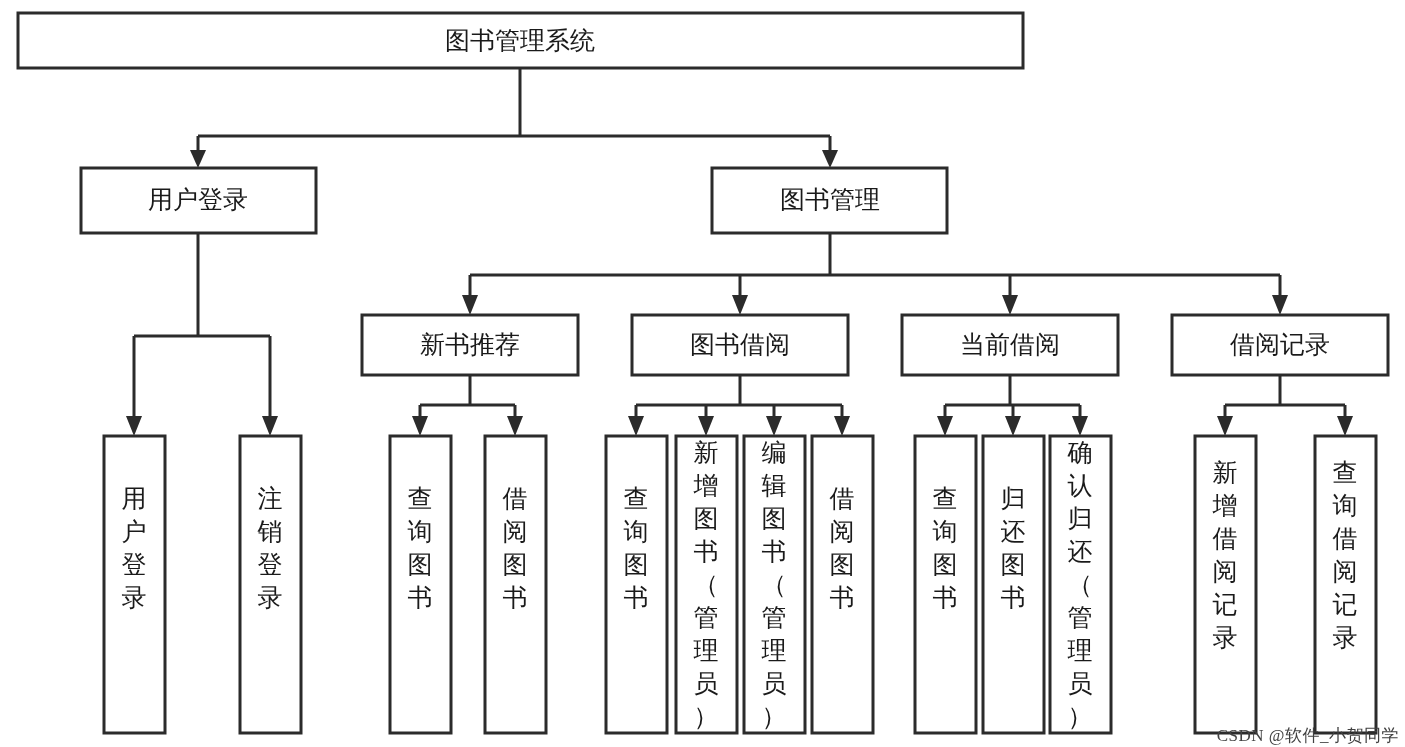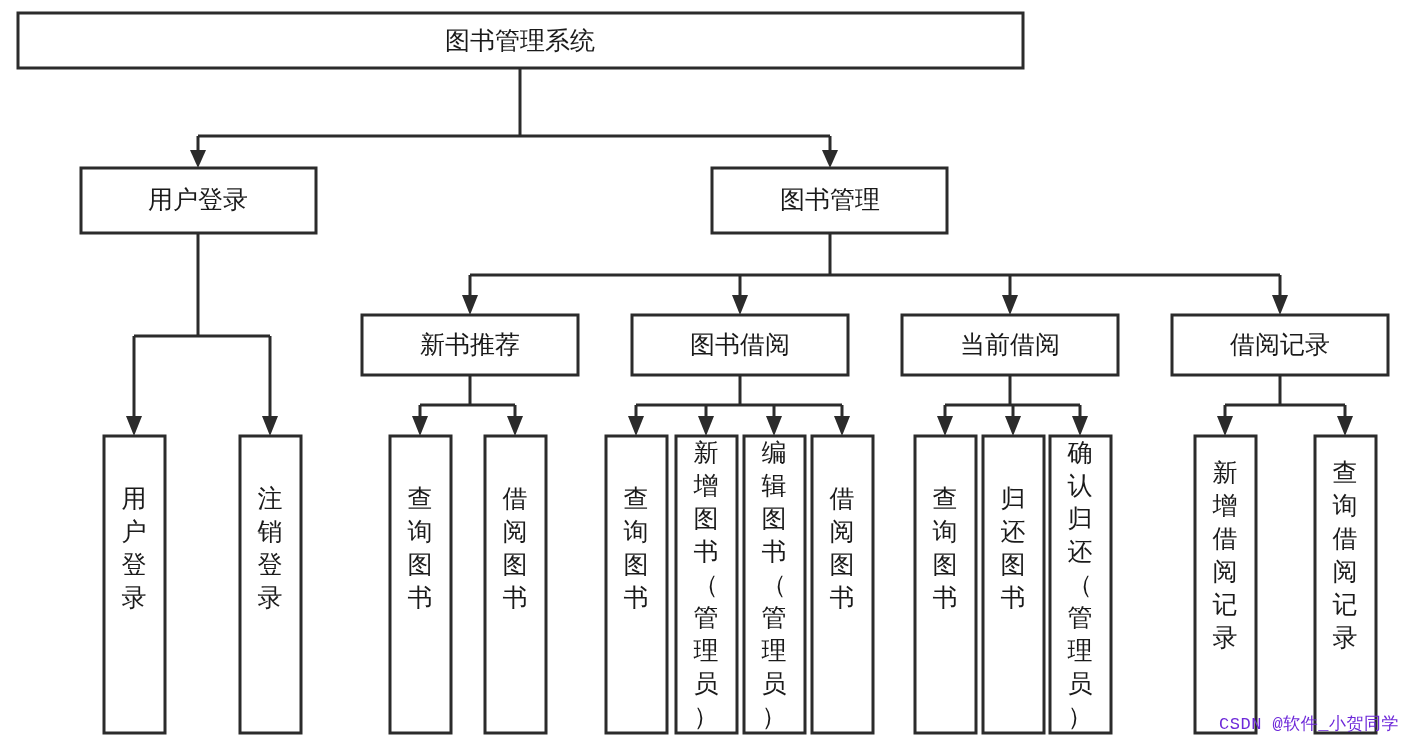--- a/index.html
+++ b/index.html
@@ -16,24 +16,24 @@
     fill:#1a1a1a;
     text-anchor:middle;
     dominant-baseline:middle;
   }
   .label-h{font-size:25px;}
   .label-v{font-size:25px;}
   .connector{stroke:#2b2b2b;stroke-width:3;fill:none;}
   .arrow-head{fill:#2b2b2b;stroke:none;}
   .watermark{
     position:absolute;
-    right:6px;bottom:12px;
+    right:6px;bottom:0;
     font-size:17px;
-    color:#6d28d9;
-    font-family:Liberation Mono, monospace;
+    color:#404040;
+    font-family:Liberation Serif, serif;
     white-space:nowrap;
     letter-spacing:0.5px;
   }
 </style>
 </head>
 <body>
 
 <div id="diagram-root">
 
   <svg class="diagram" viewBox="0 0 1405 747" xmlns="http://www.w3.org/2000/svg">

